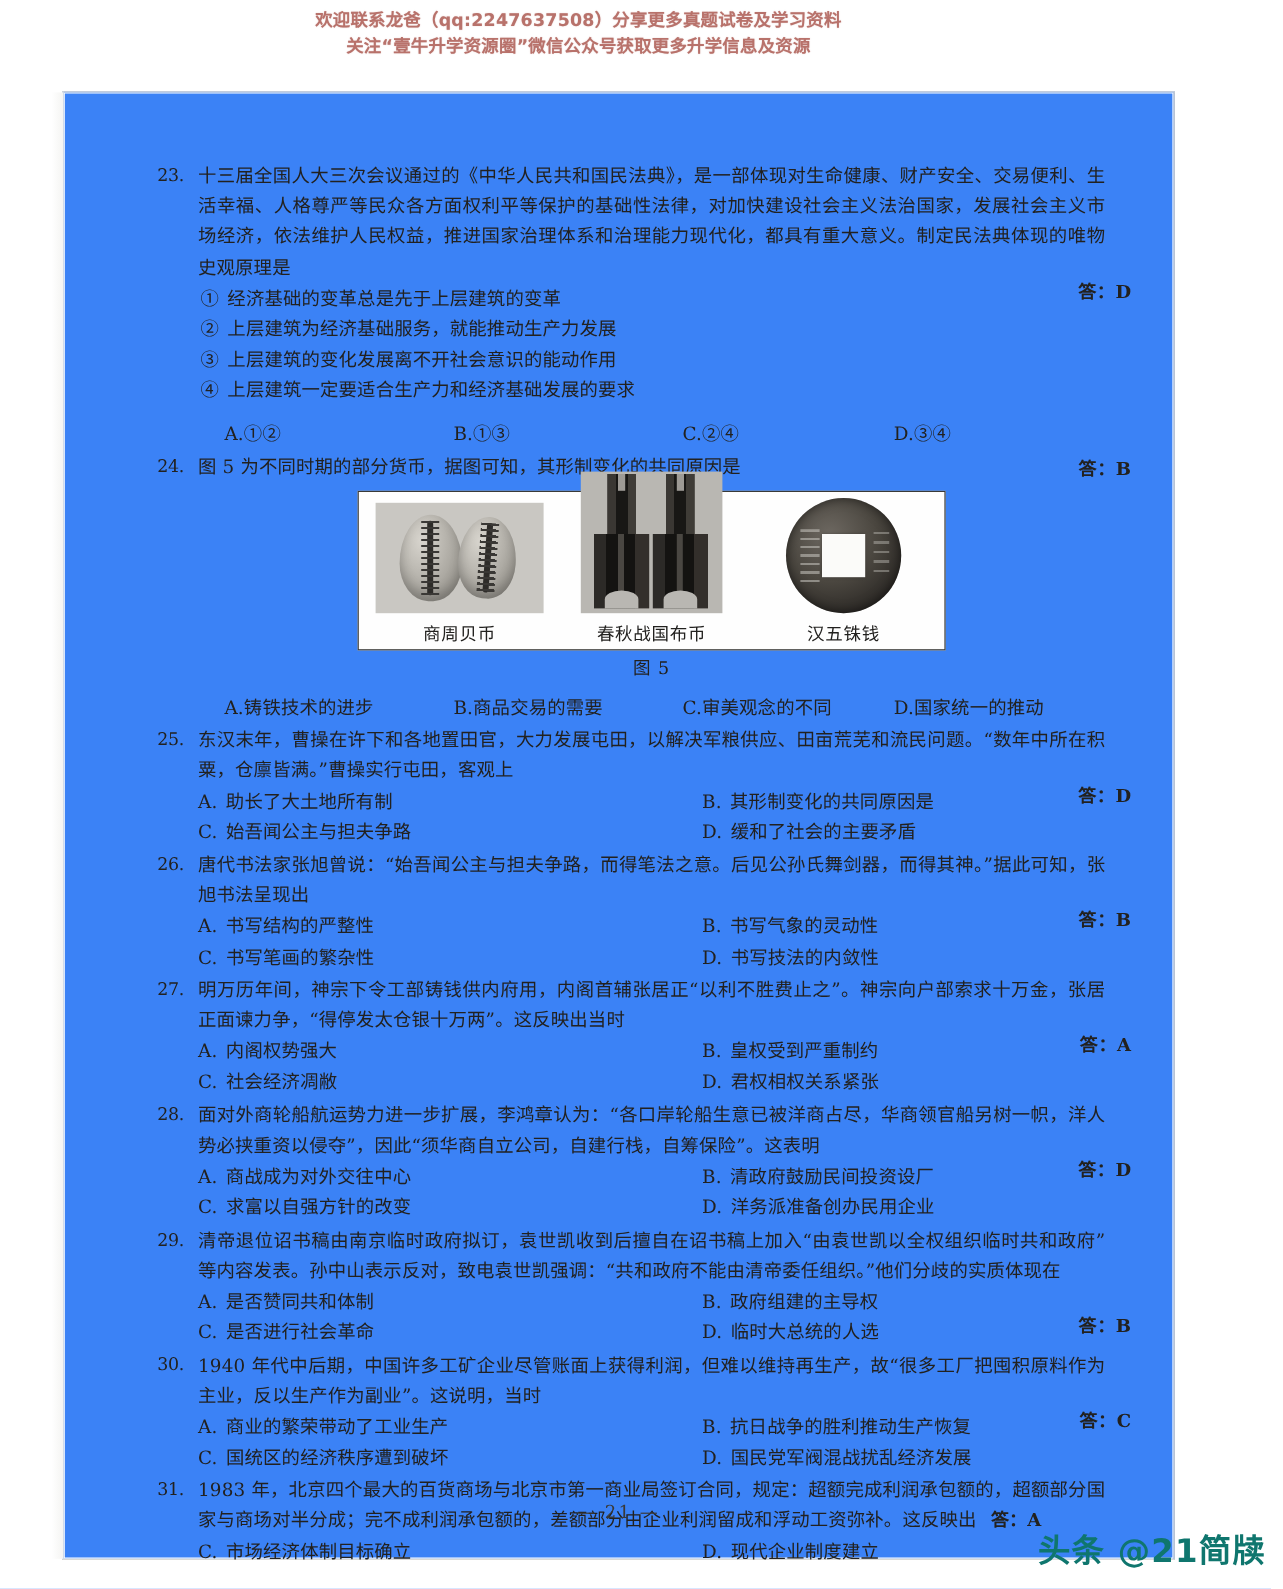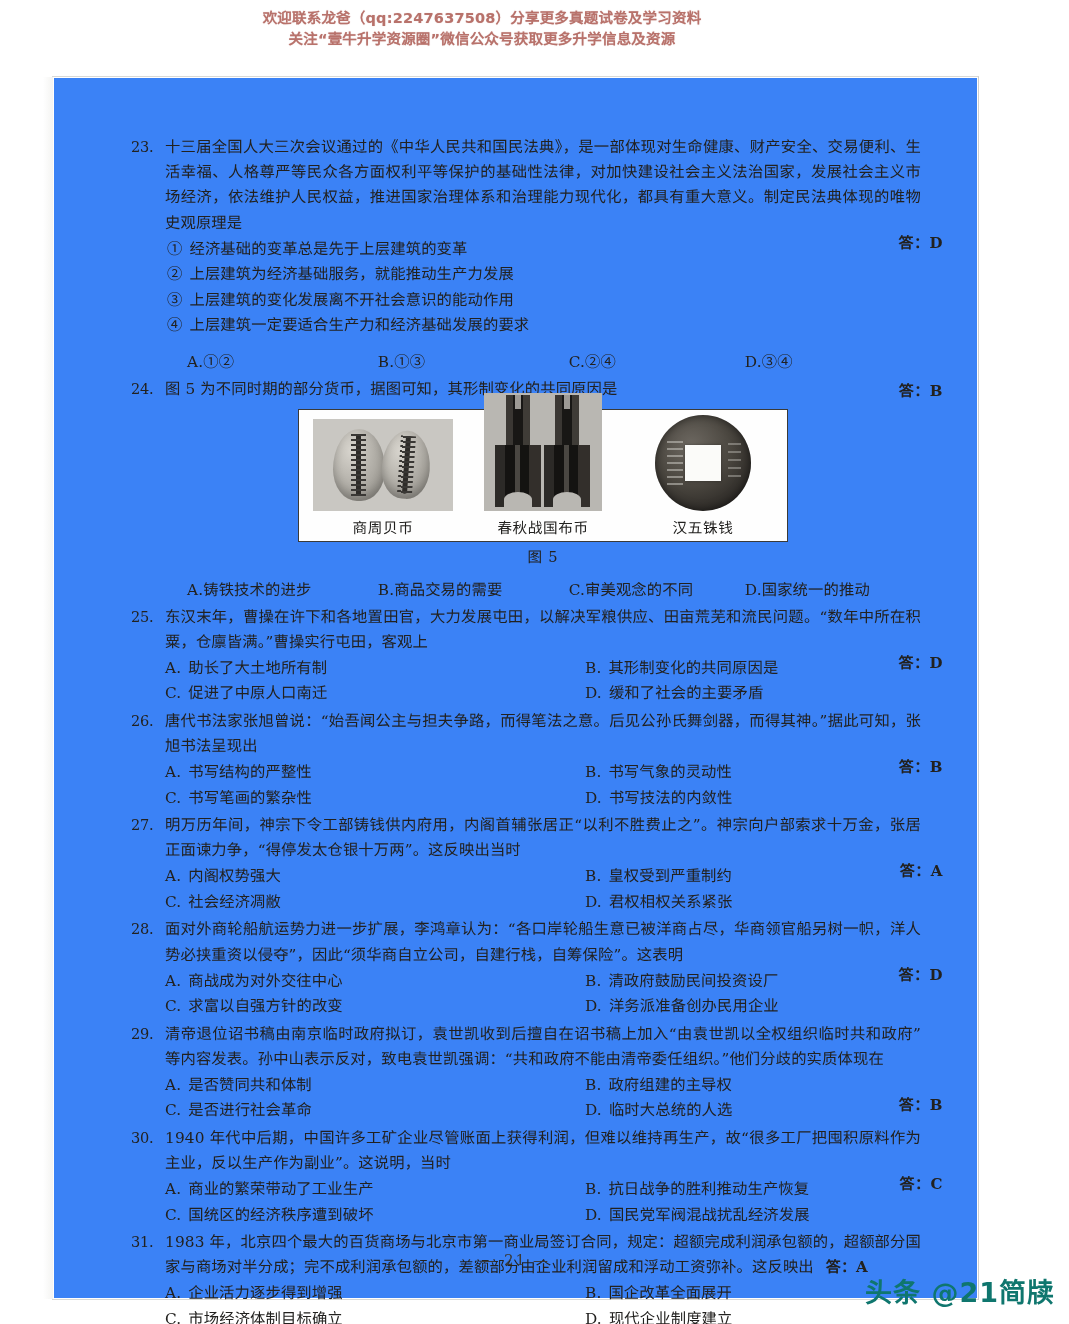--- a/index.html
+++ b/index.html
@@ -296,21 +296,21 @@
           <div class="q-stem">东汉末年，曹操在许下和各地置田官，大力发展屯田，以解决军粮供应、田亩荒芜和流民问题。“数年中所在积粟，仓廪皆满。”曹操实行屯田，客观上</div>
           <div class="ans" style="top:46px;">
             <span class="ch">答：</span><span>D</span>
           </div>
           <div class="opts">
             <div class="opt-line">
               <div class="col"><span class="lab">A.</span><span>助长了大土地所有制</span></div>
               <div class="col c2"><span class="lab">B.</span><span>其形制变化的共同原因是</span></div>
             </div>
             <div class="opt-line">
-              <div class="col"><span class="lab">C.</span><span>促进了中原人口南迁</span></div>
+              <div class="col"><span class="lab">C.</span><span>始吾闻公主与担夫争路</span></div>
               <div class="col c2"><span class="lab">D.</span><span>缓和了社会的主要矛盾</span></div>
             </div>
           </div>
         </div>
       </div>
     </div>
 
     <div class="q">
       <div class="q-row">
         <div class="q-num">26.</div>
@@ -422,24 +422,20 @@
     </div>
 
     <div class="q">
       <div class="q-row">
         <div class="q-num">31.</div>
         <div class="q-body">
           <div class="q-stem">
             <span>1983 年，北京四个最大的百货商场与北京市第一商业局签订合同，规定：超额完成利润承包额的，超额部分国家与商场对半分成；完不成利润承包额的，差额部分由企业利润留成和浮动工资弥补。这反映出</span><span class="ans-inline"><span class="ch">答：</span><span>A</span></span>
           </div>
           <div class="opts">
-            <div class="opt-line">
-              <div class="col"><span class="lab">A.</span><span>企业活力逐步得到增强</span></div>
-              <div class="col c2"><span class="lab">B.</span><span>国企改革全面展开</span></div>
-            </div>
             <div class="opt-line">
               <div class="col"><span class="lab">C.</span><span>市场经济体制目标确立</span></div>
               <div class="col c2"><span class="lab">D.</span><span>现代企业制度建立</span></div>
             </div>
           </div>
         </div>
       </div>
     </div>
 
   </div>

